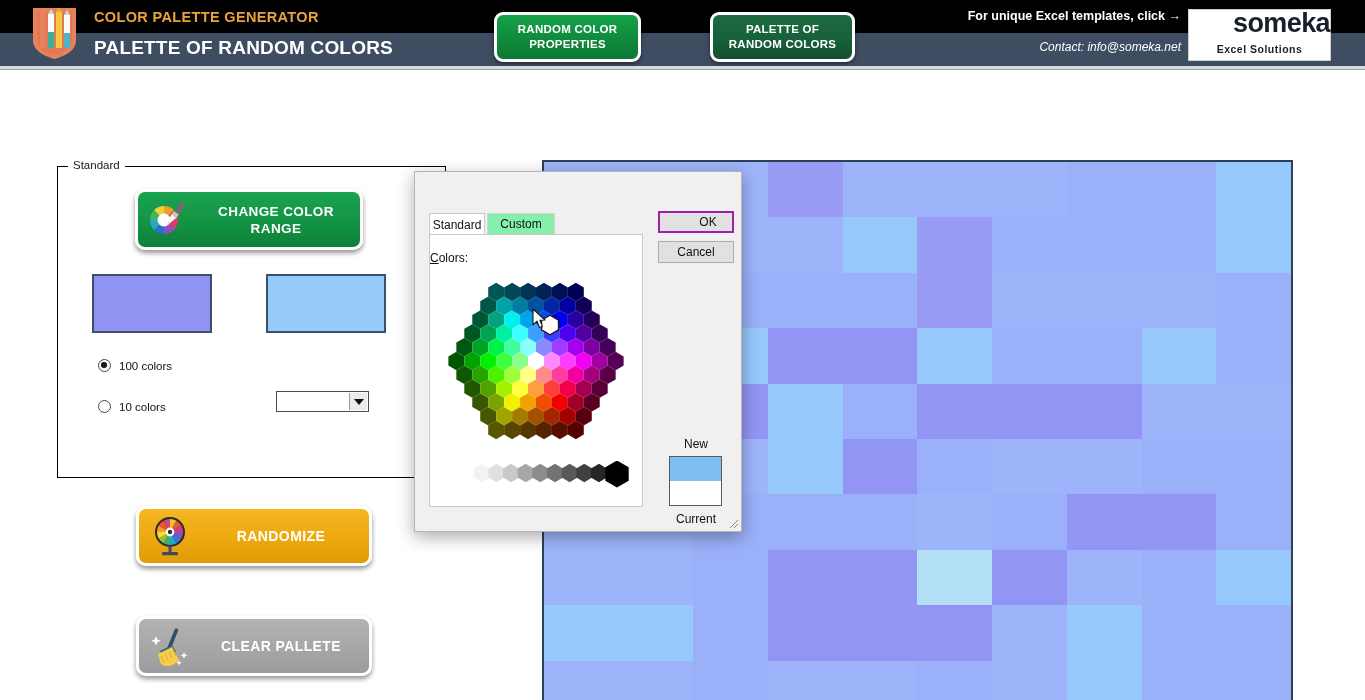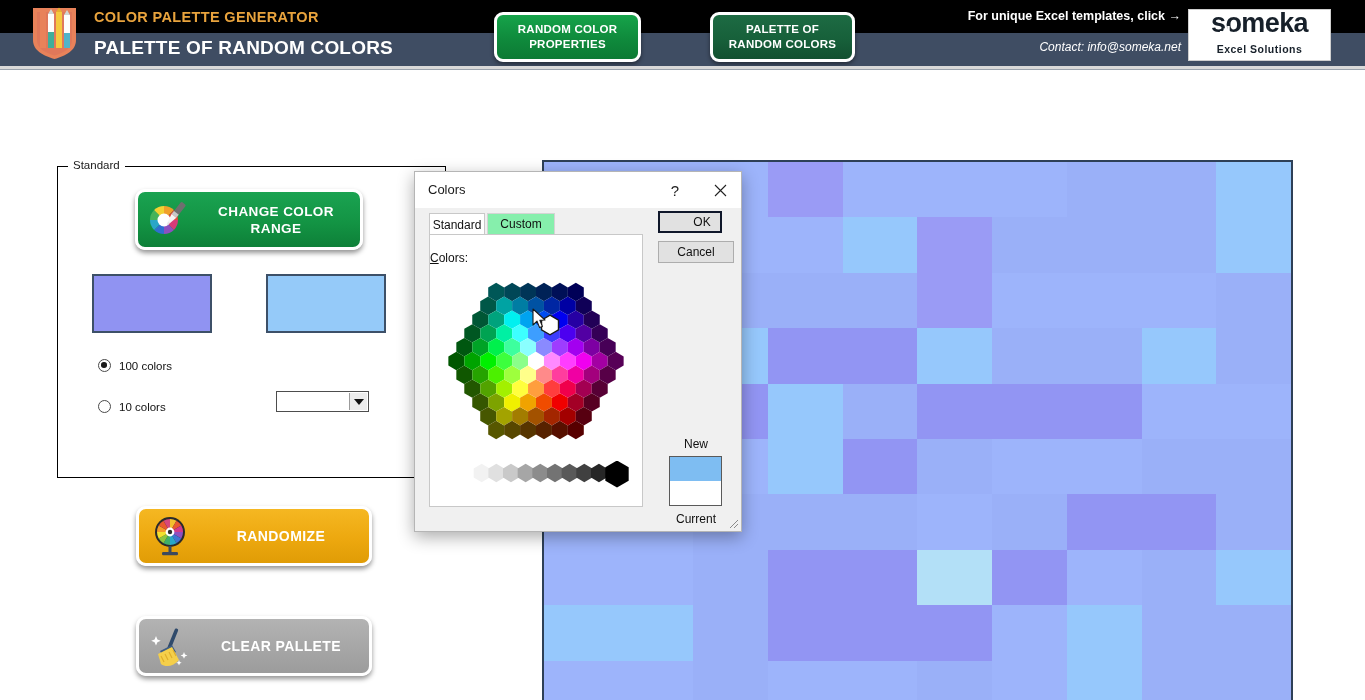--- a/index.html
+++ b/index.html
@@ -33,21 +33,21 @@
     background:linear-gradient(180deg,#16a34a 0%,#0f8a3c 55%,#0c7a34 100%);}
   #btn-prc{left:710px;top:12px;width:139px;height:44px;
     background:linear-gradient(180deg,#1d6b43 0%,#17603a 55%,#125030 100%);text-align:right;}
 
   .hdr-right1{position:absolute;right:184px;top:9px;font-size:12.5px;font-weight:bold;
     color:#ffffff;text-align:right;white-space:nowrap;}
   .hdr-right2{position:absolute;right:184px;top:40px;font-size:12px;font-style:italic;
     color:#ffffff;text-align:right;white-space:nowrap;}
   .someka{position:absolute;left:1188px;top:9px;width:141px;height:50px;
     background:#ffffff;border:1px solid #cfcfcf;}
-  .someka-word{position:absolute;left:0;top:-2px;width:141px;text-align:center;
+  .someka-word{position:absolute;left:0;top:-2px;width:141px;text-align:right;
     font-size:27px;font-weight:bold;color:#17202a;letter-spacing:-.6px;}
   .someka-sub{position:absolute;left:0;top:33px;width:141px;text-align:center;
     font-size:10.5px;font-weight:bold;color:#17202a;letter-spacing:.5px;}
 
   
   .sheet{position:absolute;left:0;top:70px;width:1365px;height:630px;background:#ffffff;}
 
   
   .grp{position:absolute;left:57px;top:96px;width:387px;height:310px;
     border:1.4px solid #000000;background:#ffffff;}
@@ -125,21 +125,21 @@
     background:#ffffff;border:1px solid #c8c8c8;border-top:none;box-sizing:border-box;}
   .panel-lbl{position:absolute;left:15px;top:43px;font-size:12px;color:#101010;}
   .panel-lbl u{text-decoration:underline;}
 
   .hexwrap{position:absolute;left:14px;top:58px;width:214px;height:190px;}
   .grayrow{position:absolute;left:40px;top:253px;width:190px;height:32px;}
 
   .btnok,.btncan{position:absolute;left:657px;font-size:12px;color:#101010;
     display:flex;align-items:center;justify-content:center;cursor:pointer;box-sizing:border-box;
     background:#e1e1e1;}
-  .btnok{top:210px;width:64px;height:22px;border:2px solid #0f172a;padding-left:24px;}
+  .btnok{top:210px;width:76px;height:22px;border:2px solid #a21caf;padding-left:24px;}
   .btncan{top:240px;width:76px;height:22px;border:1px solid #adadad;}
   .newlbl{position:absolute;left:657px;top:436px;width:76px;text-align:center;
     font-size:12px;color:#101010;}
   .curlbl{position:absolute;left:657px;top:511px;width:76px;text-align:center;
     font-size:12px;color:#101010;}
   .ncbox{position:absolute;left:668px;top:455px;width:53px;height:50px;
     border:1px solid #5a5a5a;box-sizing:border-box;}
   .ncbox .nw{height:24px;}
   .ncbox .cu{height:24px;}
   .grip{position:absolute;left:726px;top:516px;width:12px;height:12px;}
@@ -399,29 +399,20 @@
           <path d="M9 12 l1.4 3.4 l3.4 1.4 l-3.4 1.4 l-1.4 3.4 l-1.4 -3.4 l-3.4 -1.4 l3.4 -1.4 z" fill="#ffffff"></path>
           <path d="M37 28 l1 2.4 l2.4 1 l-2.4 1 l-1 2.4 l-1 -2.4 l-2.4 -1 l2.4 -1 z" fill="#ffffff"></path>
           <path d="M32 36 l.8 1.9 l1.9 .8 l-1.9 .8 l-.8 1.9 l-.8 -1.9 l-1.9 -.8 l1.9 -.8 z" fill="#ffffff"></path>
         </svg>
       </span>
       <span class="lbl">CLEAR PALLETE</span>
     </div>
   </div>
 
   <div class="dlg">
-    <div class="dlg-tb">
-      <div class="dlg-title">Colors</div>
-      <div class="dlg-help">?</div>
-      <div class="dlg-close">
-        <svg width="13" height="13" viewBox="0 0 13 13">
-          <path d="M1 1 L12 12 M12 1 L1 12" stroke="#222" stroke-width="1.1" fill="none"></path>
-        </svg>
-      </div>
-    </div>
 
     <div class="dlg-body">
       <div class="tabs">
         <div class="tab sel">Standard</div>
         <div class="tab un">Custom</div>
       </div>
       <div class="tabline"></div>
 
       <div class="panel"></div>
       <div class="panel-lbl"><u>C</u><span>olors:</span></div>

